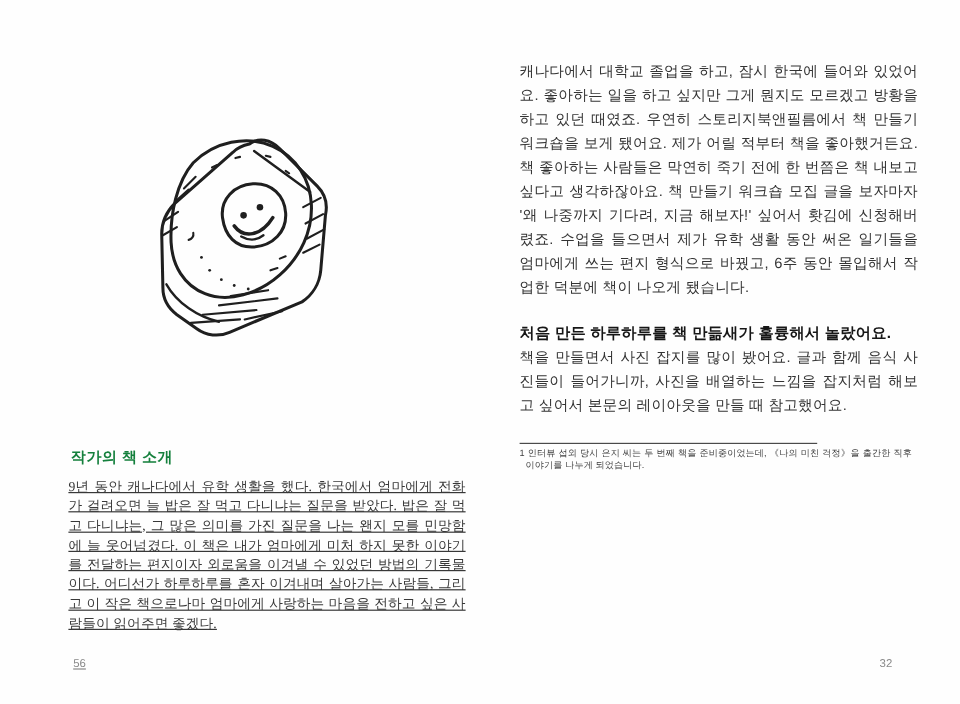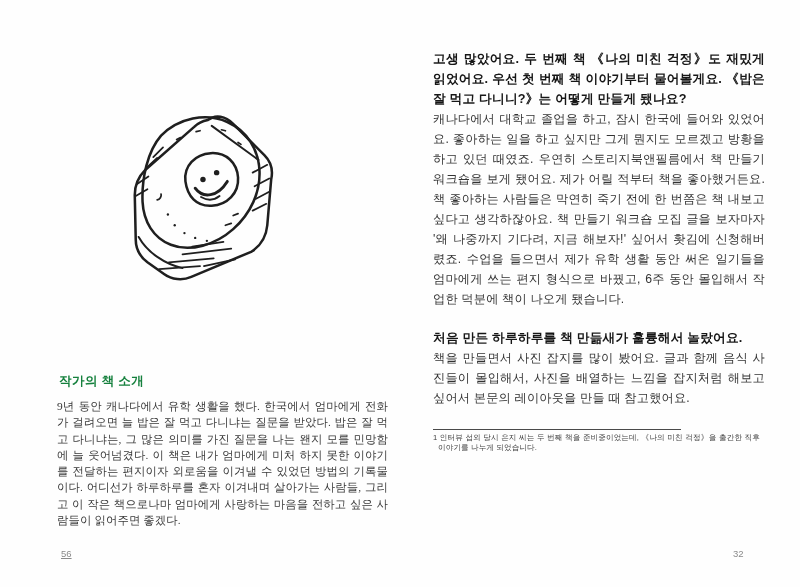--- a/index.html
+++ b/index.html
@@ -14,21 +14,21 @@
   .illustration{position:absolute;left:126px;top:108px;width:152px;height:178px;}
   .illustration svg{width:100%;height:100%;display:block;}
   .section-title{
     position:absolute;left:57px;top:371px;margin:2px;
     font-size:12.5px;font-weight:bold;color:#15803d;letter-spacing:0.5px;
     font-family:"Liberation Serif","DejaVu Serif",serif;
   }
   .left-body{
     position:absolute;left:57px;top:398px;width:331px;margin:0;
     font-size:11.4px;line-height:16.3px;text-align:justify;word-break:break-all;
-    color:#383838;letter-spacing:0.1px;
+    color:#383838;letter-spacing:0.1px;text-decoration:underline;
   }
   .pagenum{position:absolute;font-size:9.5px;color:#8a8a8a;
     font-family:"Liberation Sans","DejaVu Sans",sans-serif;}
   .pagenum-left{left:61px;top:548px;text-decoration:underline;}
   .pagenum-right{left:733px;top:548px;}
   
   .right-col{
     position:absolute;left:433px;top:49px;width:332px;
     font-family:"Liberation Sans","DejaVu Sans",sans-serif;
   }
@@ -119,27 +119,26 @@
     <p class="left-body">9년 동안 캐나다에서 유학 생활을 했다. 한국에서 엄마에게 전화가 걸려오면 늘 밥은 잘 먹고 다니냐는 질문을 받았다. 밥은 잘 먹고 다니냐는, 그 많은 의미를 가진 질문을 나는 왠지 모를 민망함에 늘 웃어넘겼다. 이 책은 내가 엄마에게 미처 하지 못한 이야기를 전달하는 편지이자 외로움을 이겨낼 수 있었던 방법의 기록물이다. 어디선가 하루하루를 혼자 이겨내며 살아가는 사람들, 그리고 이 작은 책으로나마 엄마에게 사랑하는 마음을 전하고 싶은 사람들이 읽어주면 좋겠다.</p>
 
     <div class="pagenum pagenum-left">56</div>
   </section>
 
   <section>
     <div class="right-col">
 
 
       <div class="qa-block">
-        <h3 class="question">고생 많았어요. 두 번째 책 《나의 미친 걱정》도 재밌게 읽었어요. 우선 첫 번째 책 이야기부터 물어볼게요. 《밥은 잘 먹고 다니니?》는 어떻게 만들게 됐나요?</h3>
         <p class="answer">캐나다에서 대학교 졸업을 하고, 잠시 한국에 들어와 있었어요. 좋아하는 일을 하고 싶지만 그게 뭔지도 모르겠고 방황을 하고 있던 때였죠. 우연히 스토리지북앤필름에서 책 만들기 워크숍을 보게 됐어요. 제가 어릴 적부터 책을 좋아했거든요. 책 좋아하는 사람들은 막연히 죽기 전에 한 번쯤은 책 내보고 싶다고 생각하잖아요. 책 만들기 워크숍 모집 글을 보자마자 '왜 나중까지 기다려, 지금 해보자!' 싶어서 홧김에 신청해버렸죠. 수업을 들으면서 제가 유학 생활 동안 써온 일기들을 엄마에게 쓰는 편지 형식으로 바꿨고, 6주 동안 몰입해서 작업한 덕분에 책이 나오게 됐습니다.</p>
       </div>
 
       <div class="qa-block">
         <h3 class="question">처음 만든 하루하루를 책 만듦새가 훌륭해서 놀랐어요.</h3>
-        <p class="answer">책을 만들면서 사진 잡지를 많이 봤어요. 글과 함께 음식 사진들이 몰입해서, 사진을 배열하는 느낌을 잡지처럼 해보고 싶어서 본문의 레이아웃을 만들 때 참고했어요.</p>
+        <p class="answer">책을 만들면서 사진 잡지를 많이 봤어요. 글과 함께 음식 사진들이 들어가니까, 사진을 배열하는 느낌을 잡지처럼 해보고 싶어서 본문의 레이아웃을 만들 때 참고했어요.</p>
       </div>
 
       <div class="footnote-rule"></div>
       <p class="footnote">1 인터뷰 섭외 당시 은지 씨는 두 번째 책을 준비중이었는데, 《나의 미친 걱정》을 출간한 직후 이야기를 나누게 되었습니다.</p>
     </div>
 
     <div class="pagenum pagenum-right">32</div>
   </section>
 
 </div>

